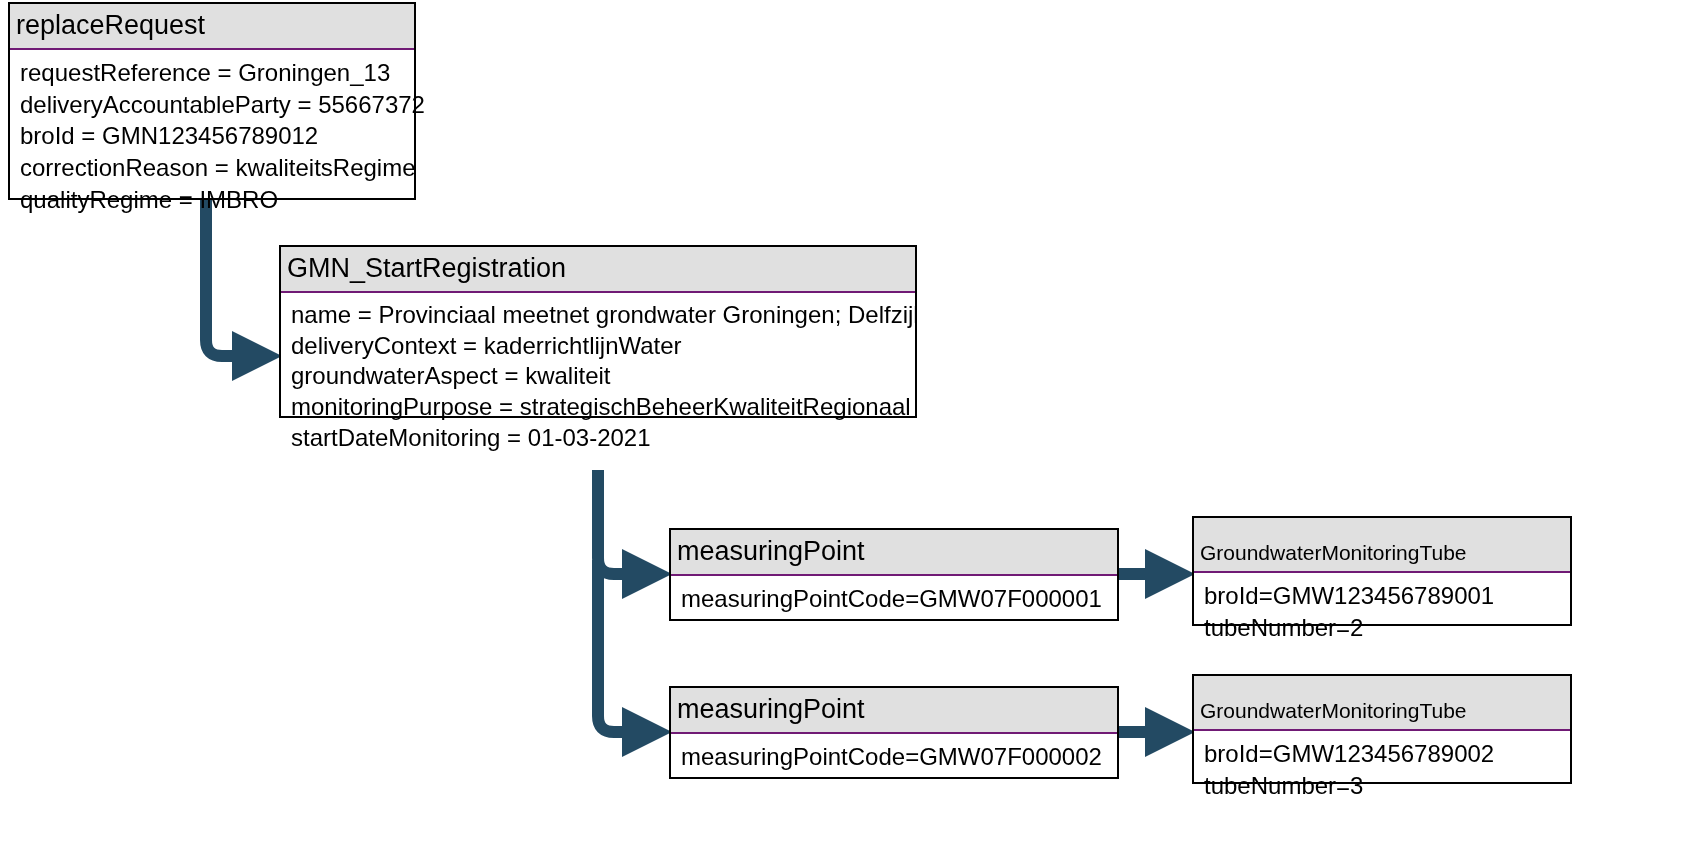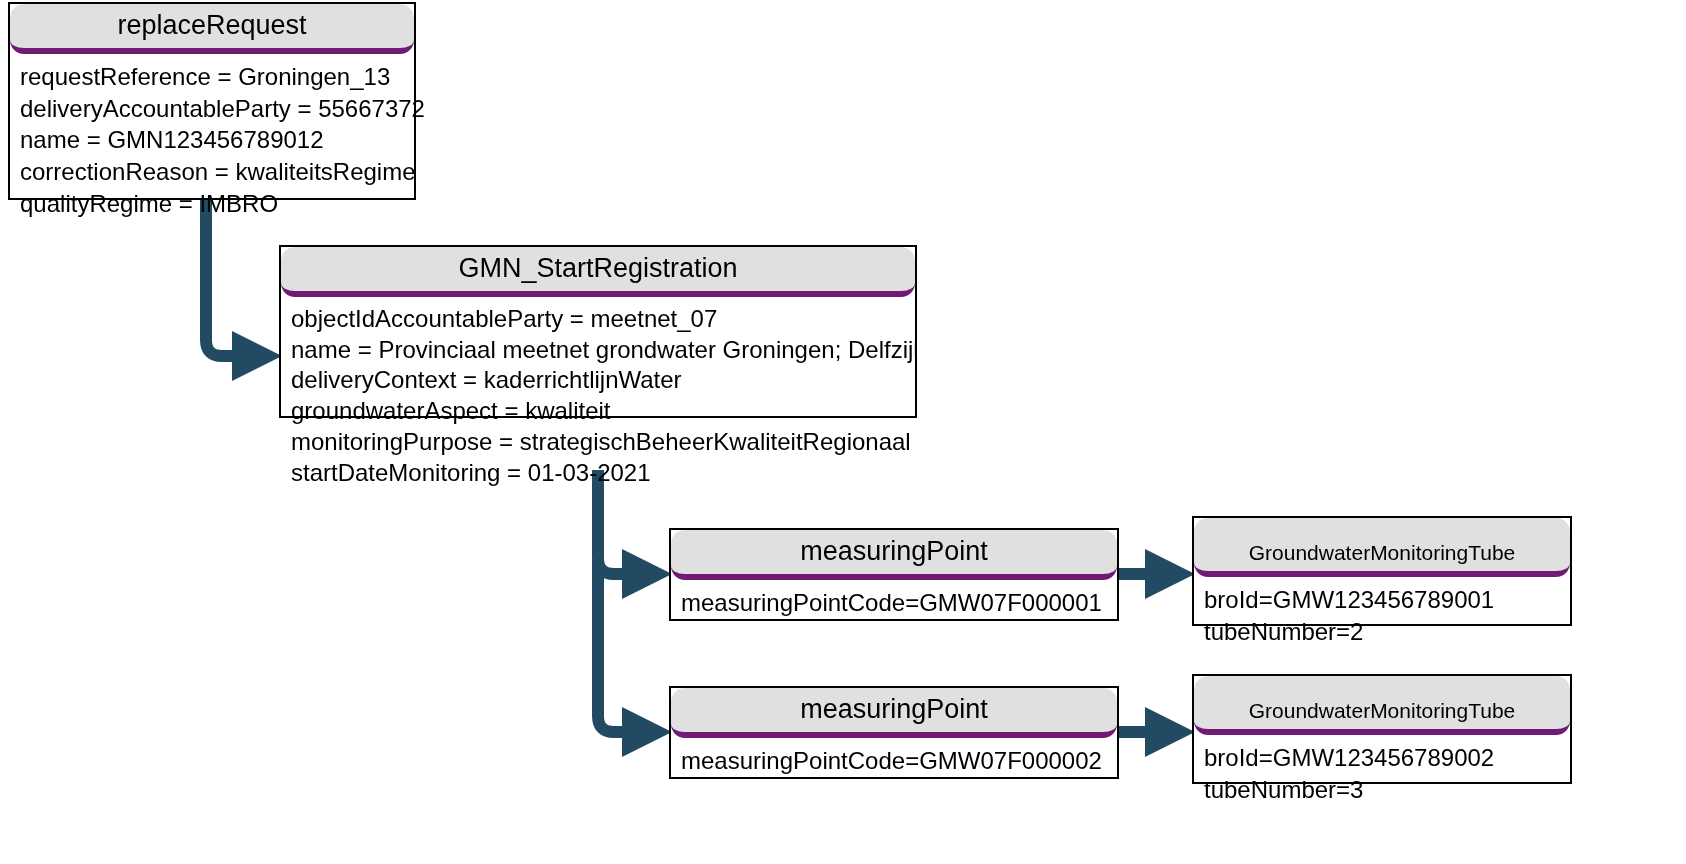--- a/index.html
+++ b/index.html
@@ -19,29 +19,28 @@
     background: #ffffff;
   }
   .uml-box {
     position: absolute;
     border: 2px solid #000000;
     background: #ffffff;
     box-sizing: border-box;
   }
   .uml-header {
     background: #e0e0e0;
-    border-bottom: 6px solid #701a75;
-    text-align: center;
+    border-bottom: 2px solid #701a75;
+    text-align: left;
     font-size: 27px;
     line-height: 1.0;
     padding: 8px 6px 9px 6px;
     box-sizing: border-box;
     white-space: nowrap;
     overflow: hidden;
-    border-radius: 14px;
   }
   .uml-header.small {
     font-size: 21px;
     padding: 24px 6px 8px 6px;
   }
   .uml-body {
     padding: 7px 20px 8px 10px;
     box-sizing: border-box;
   }
   .attr-line {
@@ -102,30 +101,29 @@
     <path d="M 1119 574 L 1171 574" fill="none" stroke="#234a63" stroke-width="12" stroke-linecap="butt" marker-end="url(#arrowhead)"></path>
 
     <path d="M 1119 732 L 1171 732" fill="none" stroke="#234a63" stroke-width="12" stroke-linecap="butt" marker-end="url(#arrowhead)"></path>
   </svg>
 
   <div class="uml-box" id="box-replace-request">
     <div class="uml-header">replaceRequest</div>
     <div class="uml-body">
       <div class="attr-line">requestReference = Groningen_13</div>
       <div class="attr-line">deliveryAccountableParty = 55667372</div>
-      <div class="attr-line">name = GMN123456789012</div>
+      <div class="attr-line">broId = GMN123456789012</div>
       <div class="attr-line">correctionReason = kwaliteitsRegime</div>
       <div class="attr-line">qualityRegime = IMBRO</div>
     </div>
   </div>
 
   <div class="uml-box" id="box-gmn-start">
     <div class="uml-header">GMN_StartRegistration</div>
     <div class="uml-body">
-      <div class="attr-line tight">objectIdAccountableParty = meetnet_07</div>
       <div class="attr-line tight">name = Provinciaal meetnet grondwater Groningen; Delfzijl</div>
       <div class="attr-line tight">deliveryContext = kaderrichtlijnWater</div>
       <div class="attr-line tight">groundwaterAspect = kwaliteit</div>
       <div class="attr-line tight">monitoringPurpose = strategischBeheerKwaliteitRegionaal</div>
       <div class="attr-line tight">startDateMonitoring = 01-03-2021</div>
     </div>
   </div>
 
   <div class="uml-box" id="box-measuring-point-1">
     <div class="uml-header">measuringPoint</div>

